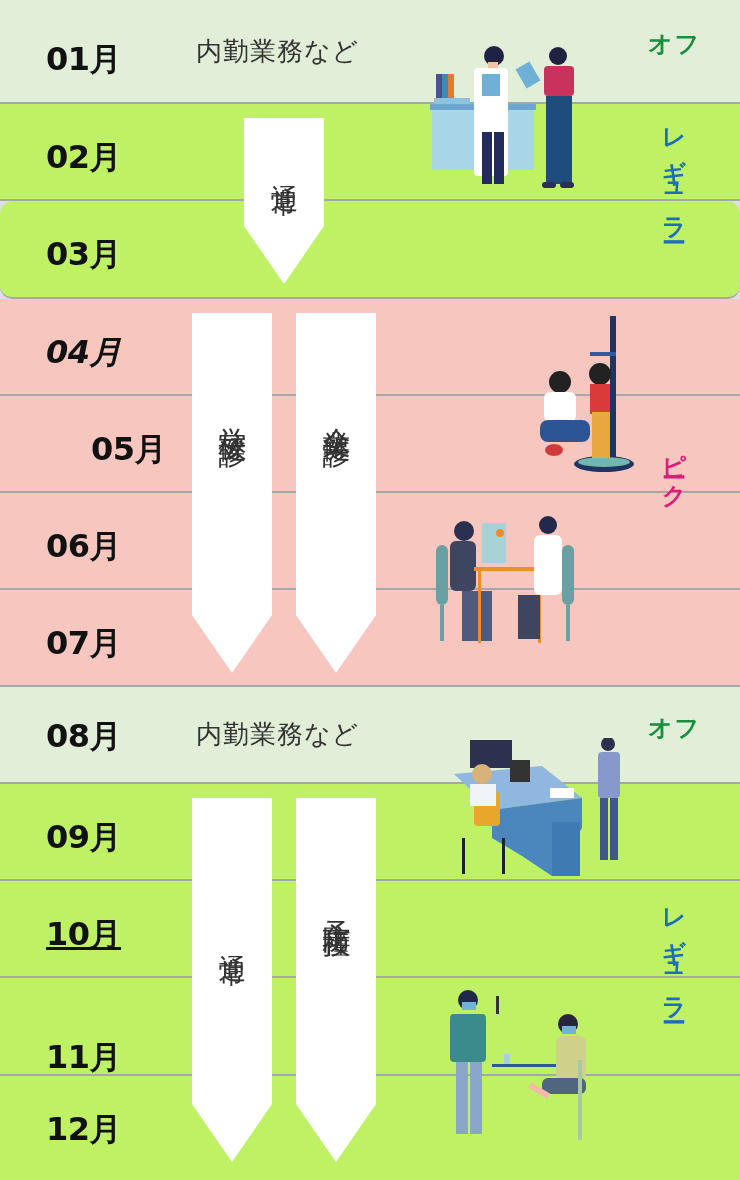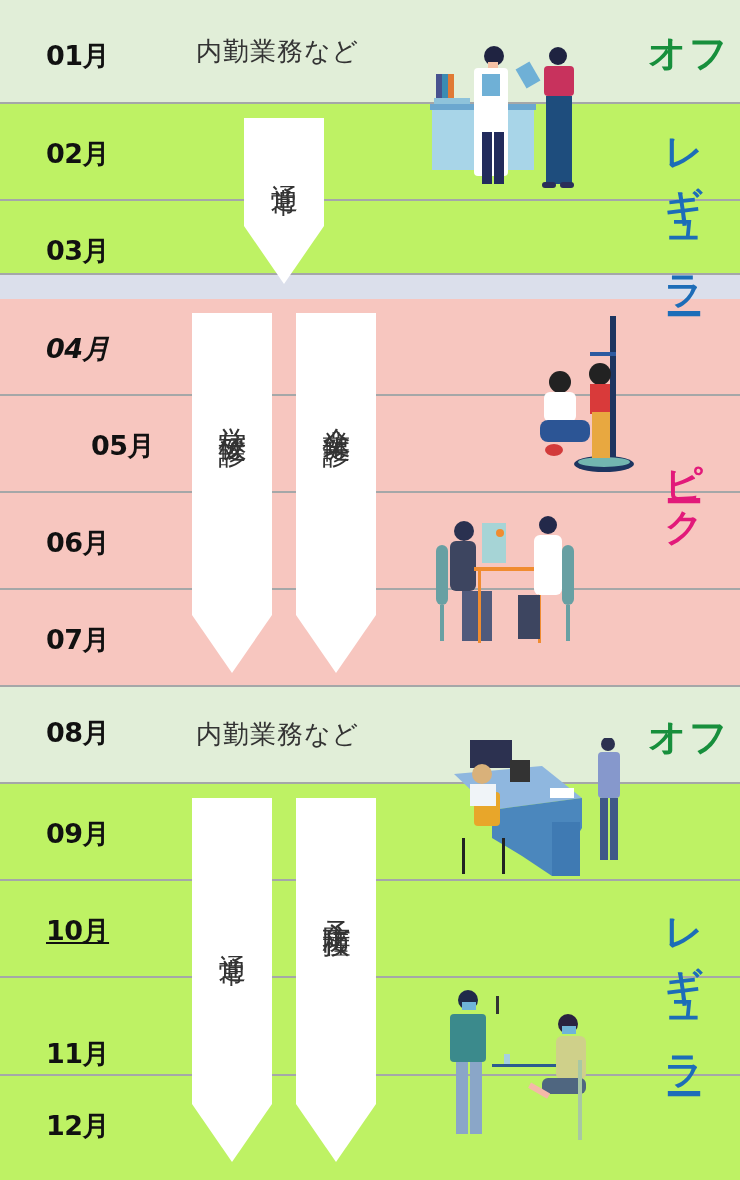--- a/index.html
+++ b/index.html
@@ -2,39 +2,39 @@
 <html><head>
 <meta charset="utf-8">
 <style>
   html, body { margin:0; padding:0; }
   body { width:740px; height:1180px; position:relative; overflow:hidden; font-family:"DejaVu Sans", sans-serif; background:#dbdfeb; }
   .row { position:absolute; left:0; width:740px; box-sizing:border-box; border-bottom:2px solid #a5a7a8; }
   .row.off { background:#e1eed8; }
   .row.regular { background:#bef264; }
   .row.peak { background:#f7c6bf; }
   .row.last { border-bottom:none; }
-  .month { position:absolute; left:46px; font-weight:bold; font-size:27px; color:#111; letter-spacing:-0.5px; }
+  .month { position:absolute; left:46px; font-weight:bold; font-size:32px; color:#111; letter-spacing:-0.5px; }
   .off-task { position:absolute; left:196px; font-size:26px; color:#333; letter-spacing:1px; }
   .arrow { position:absolute; width:80px; background:#fff; clip-path:polygon(0 0,100% 0,100% calc(100% - 58px),50% 100%,0 calc(100% - 58px)); }
   .arrow-label { position:absolute; left:0; width:80px; text-align:center; writing-mode:vertical-rl; font-size:28px; color:#333; line-height:80px; letter-spacing:4px; }
-  .season { position:absolute; writing-mode:vertical-rl; font-weight:bold; font-size:38px; letter-spacing:2px; }
+  .season { position:absolute; writing-mode:vertical-rl; font-weight:bold; font-size:24px; letter-spacing:2px; }
   .season.h { writing-mode:horizontal-tb; }
   .illus { position:absolute; }
 </style>
 </head>
 <body>
 
 <div class="row off" style="top:0;height:104px;">
   <span class="month" style="top:38px;">01月</span>
   <span class="off-task" style="top:34px;">内勤業務など</span>
 </div>
 <div class="row regular" style="top:104px;height:97px;">
   <span class="month" style="top:32px;">02月</span>
 </div>
-<div class="row regular" style="top:201px;height:74px;">
+<div class="row regular" style="top:201px;height:98px;border-radius:13px;">
   <span class="month" style="top:32px;">03月</span>
 </div>
 <div class="row peak" style="top:299px;height:97px;font-style:italic;">
   <span class="month" style="top:32px;">04月</span>
 </div>
 <div class="row peak" style="top:396px;height:97px;">
   <span class="month" style="top:32px;margin-left:45px;">05月</span>
 </div>
 <div class="row peak" style="top:493px;height:97px;">
   <span class="month" style="top:32px;">06月</span>

